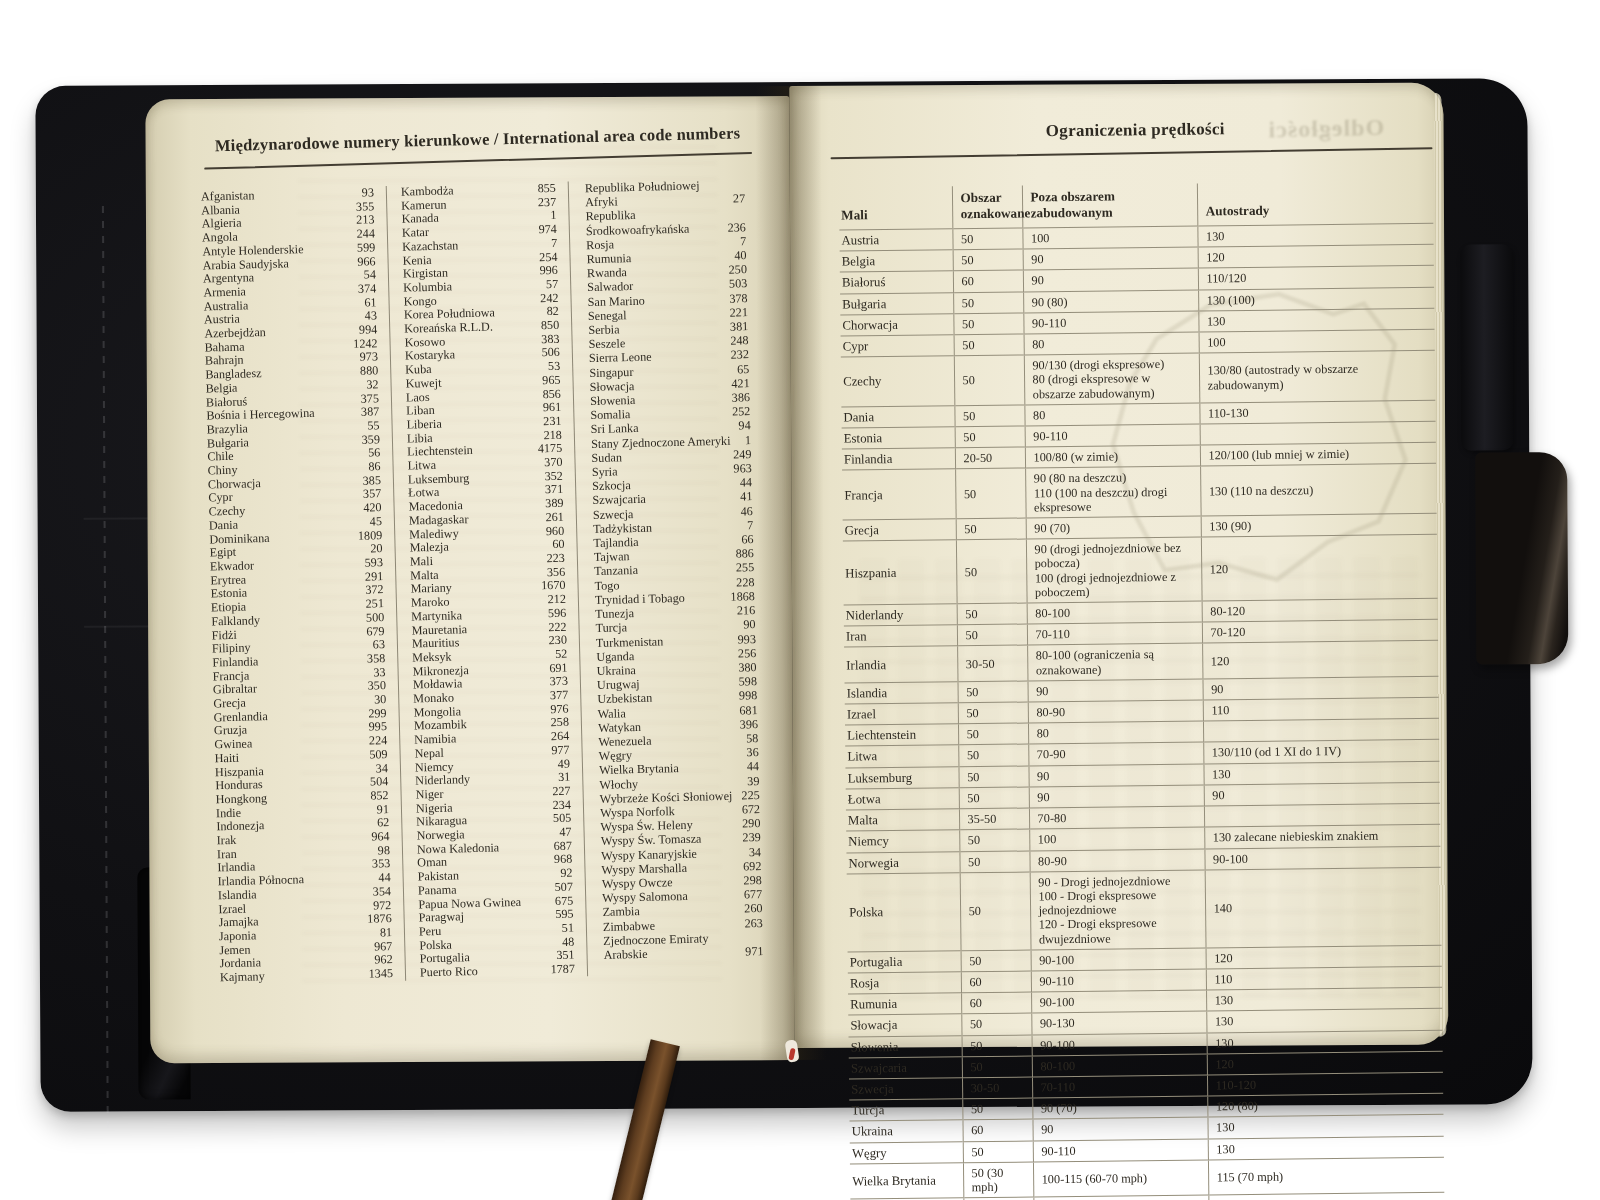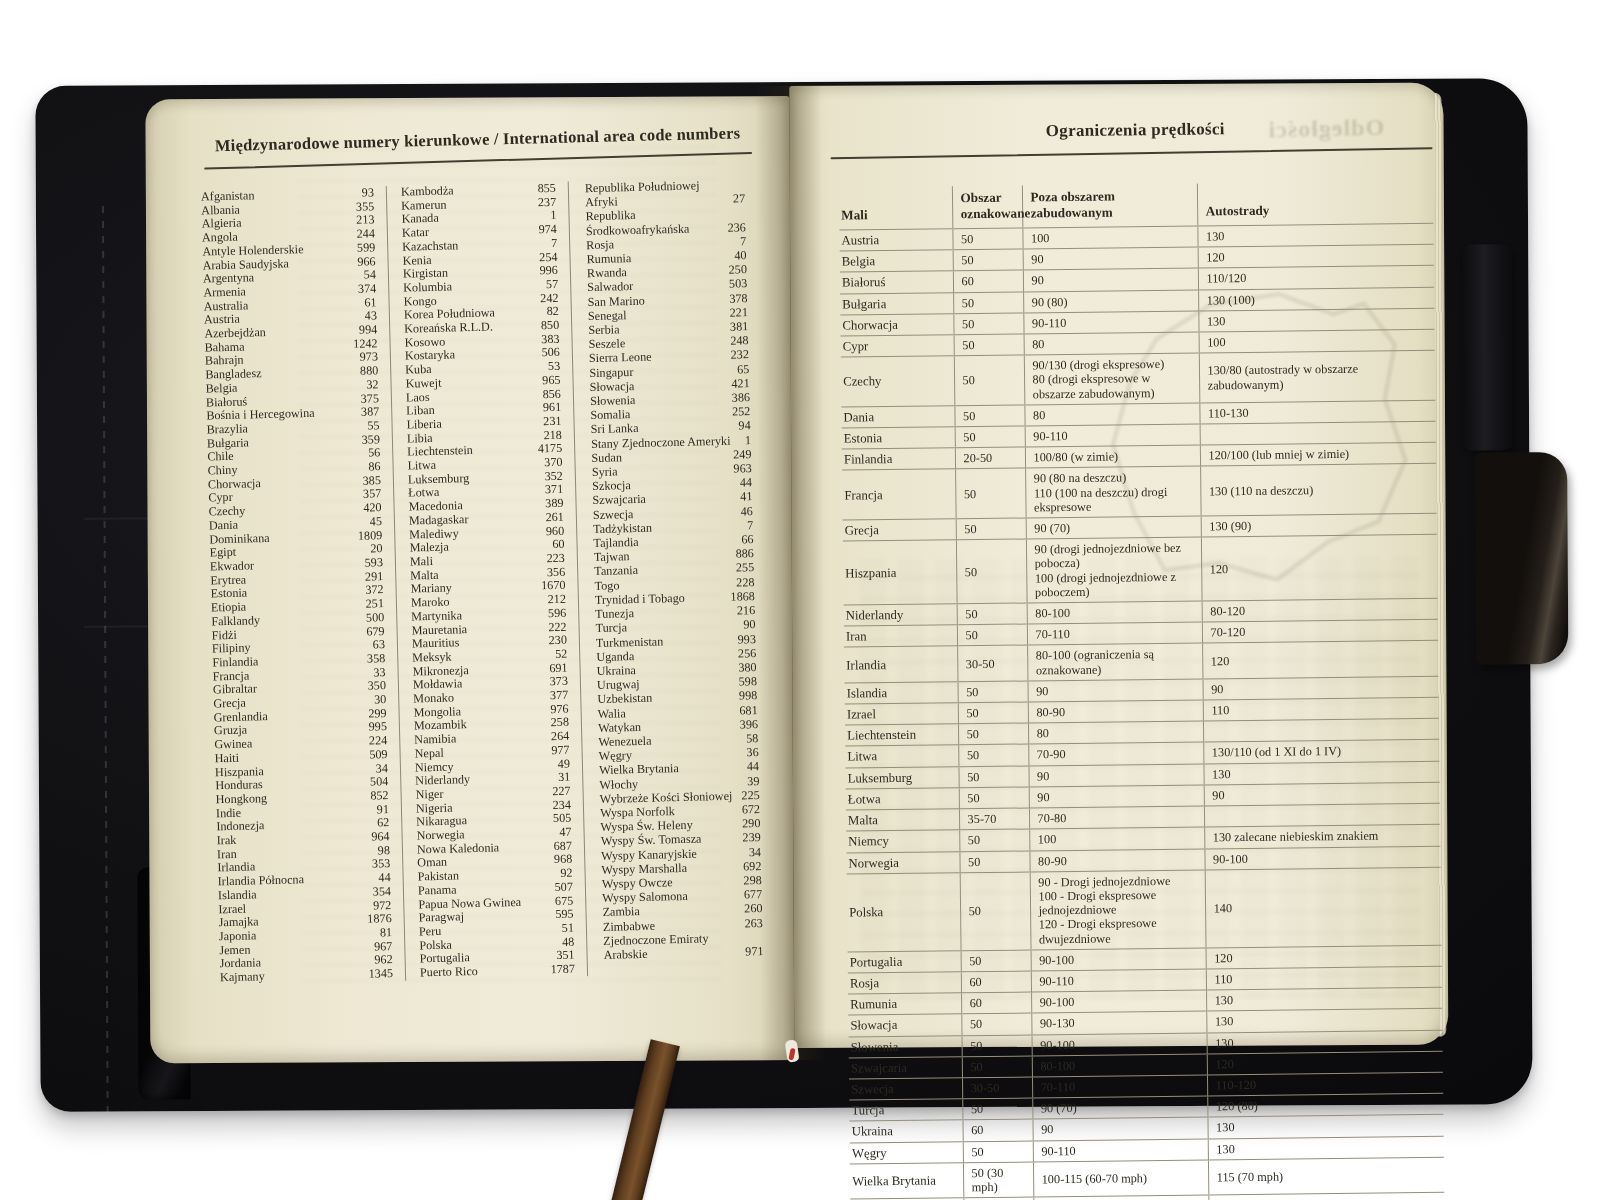--- a/index.html
+++ b/index.html
@@ -1139,21 +1139,21 @@
 
             <tr>
               <td>Łotwa</td>
               <td>50</td>
               <td>90</td>
               <td>90</td>
             </tr>
 
             <tr>
               <td>Malta</td>
-              <td>35-70</td>
+              <td>35-50</td>
               <td>70-80</td>
               <td></td>
             </tr>
 
             <tr>
               <td>Niemcy</td>
               <td>50</td>
               <td>100</td>
               <td>130 zalecane niebieskim znakiem</td>
             </tr>

